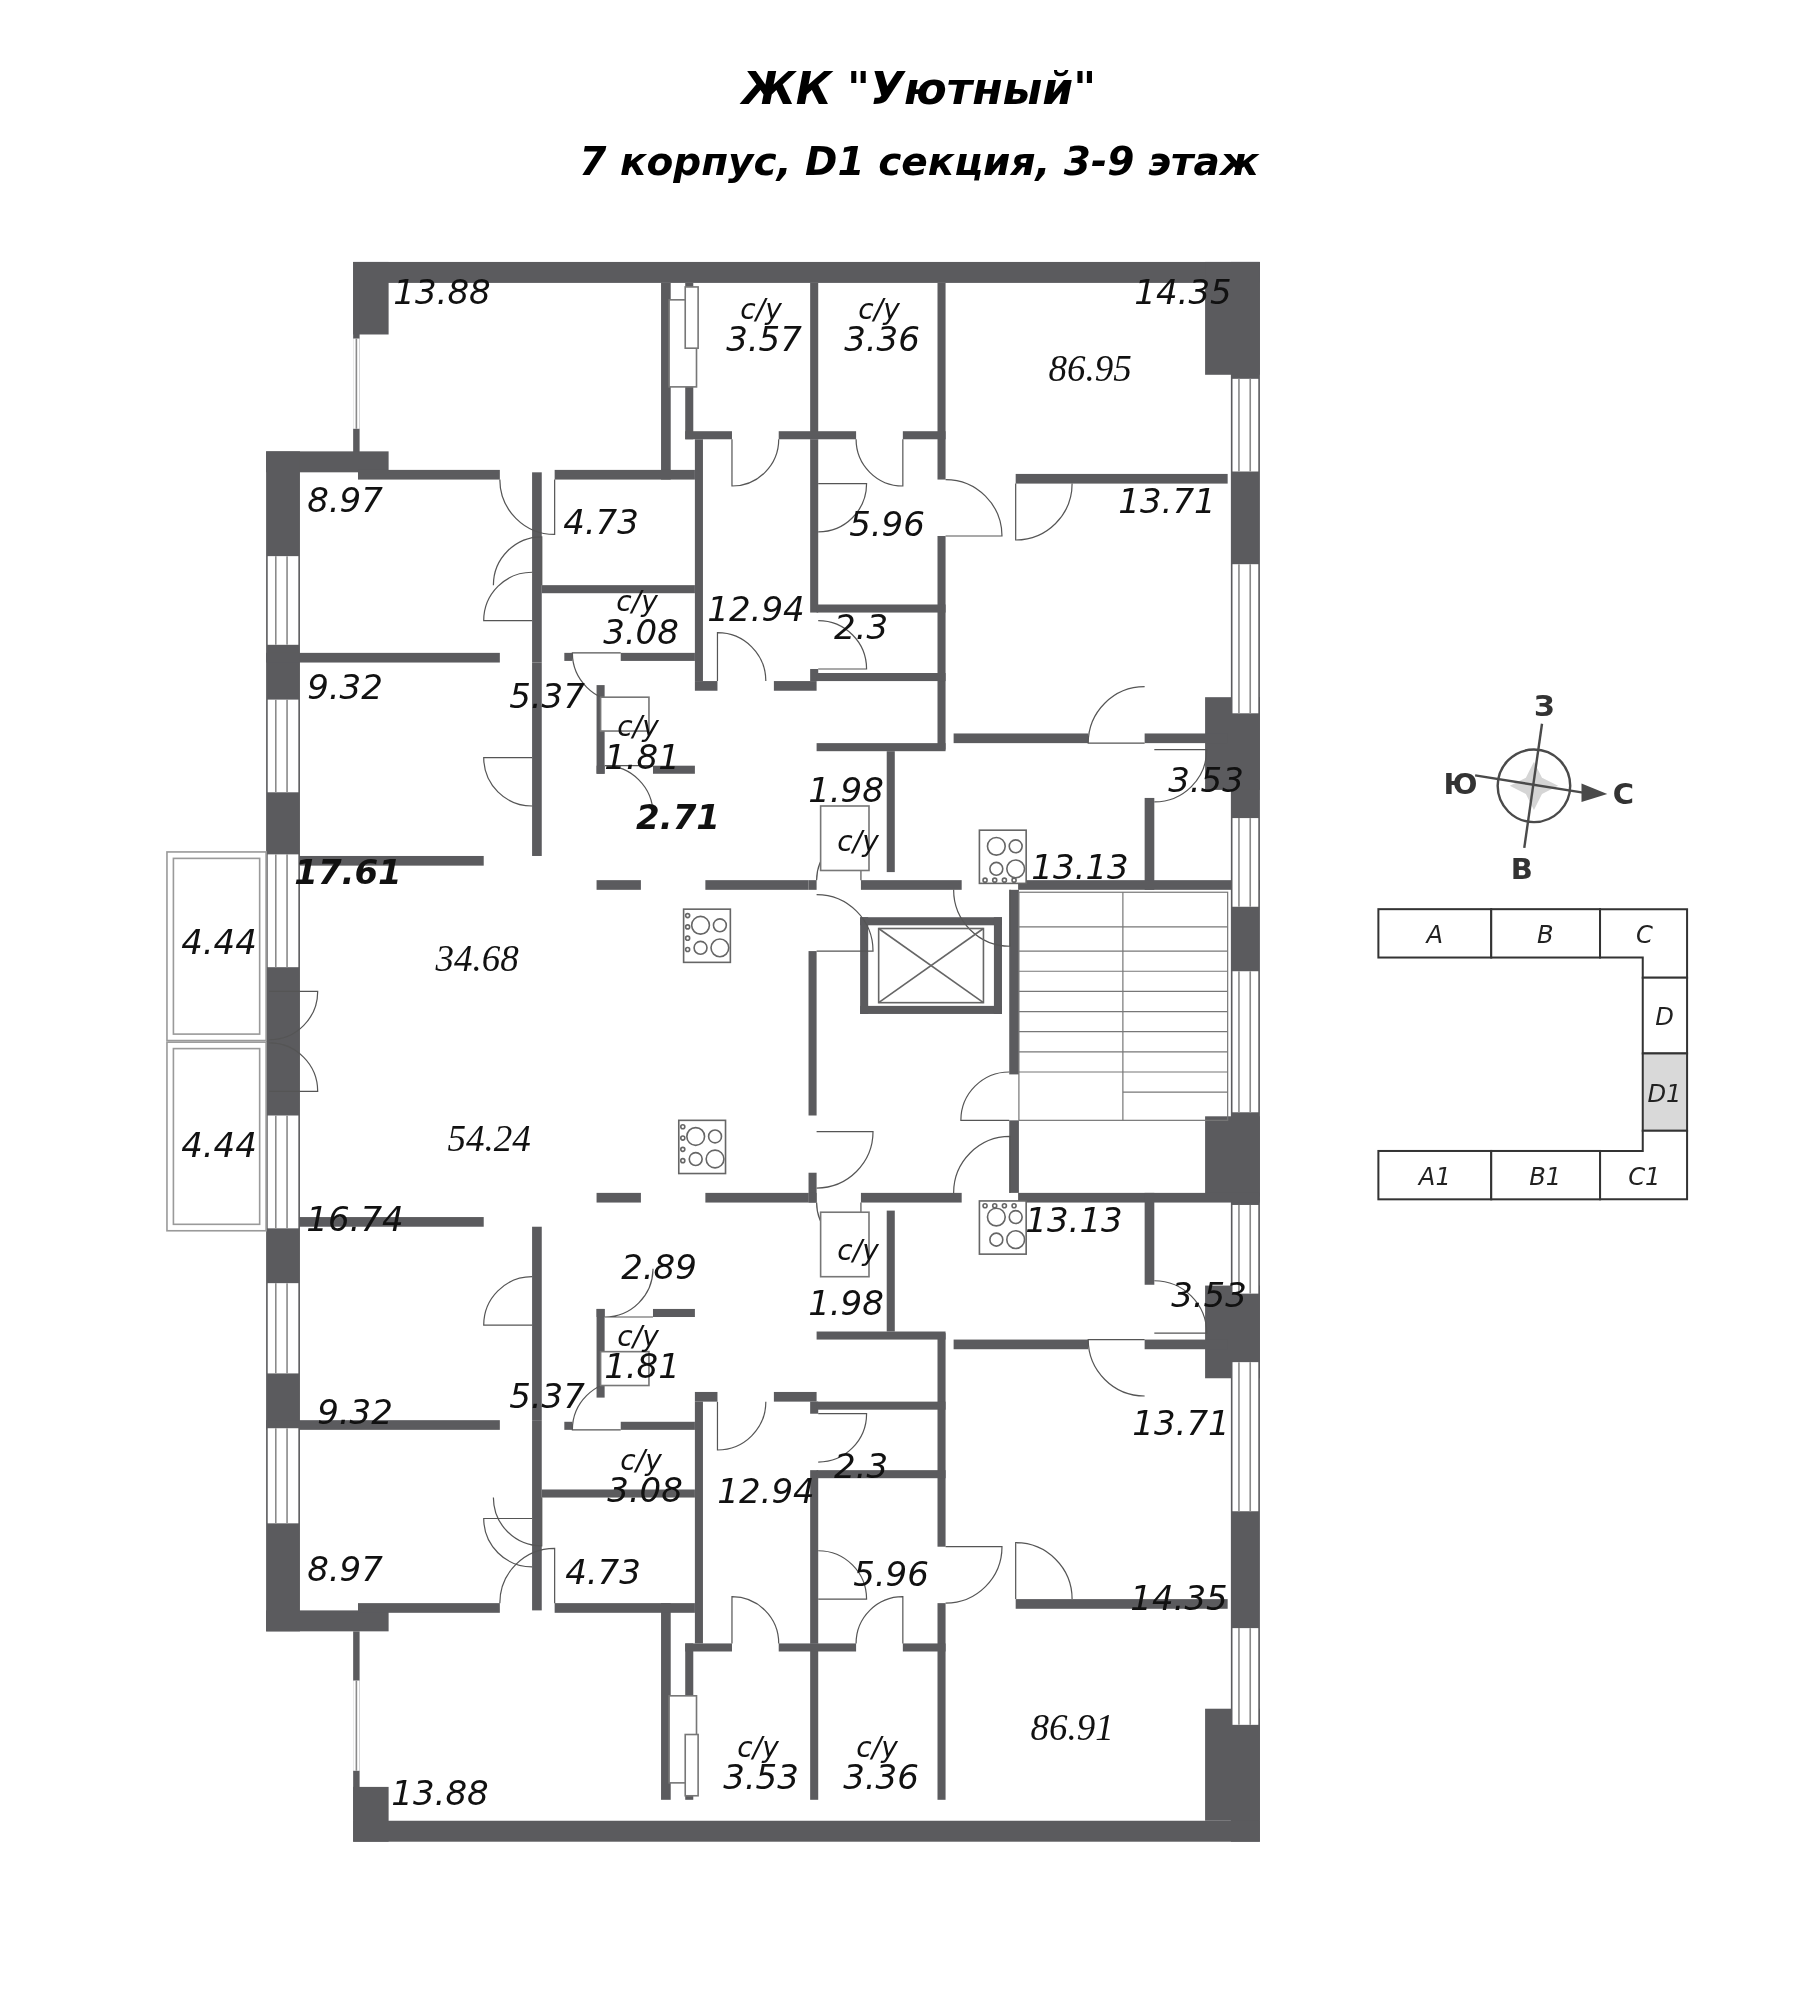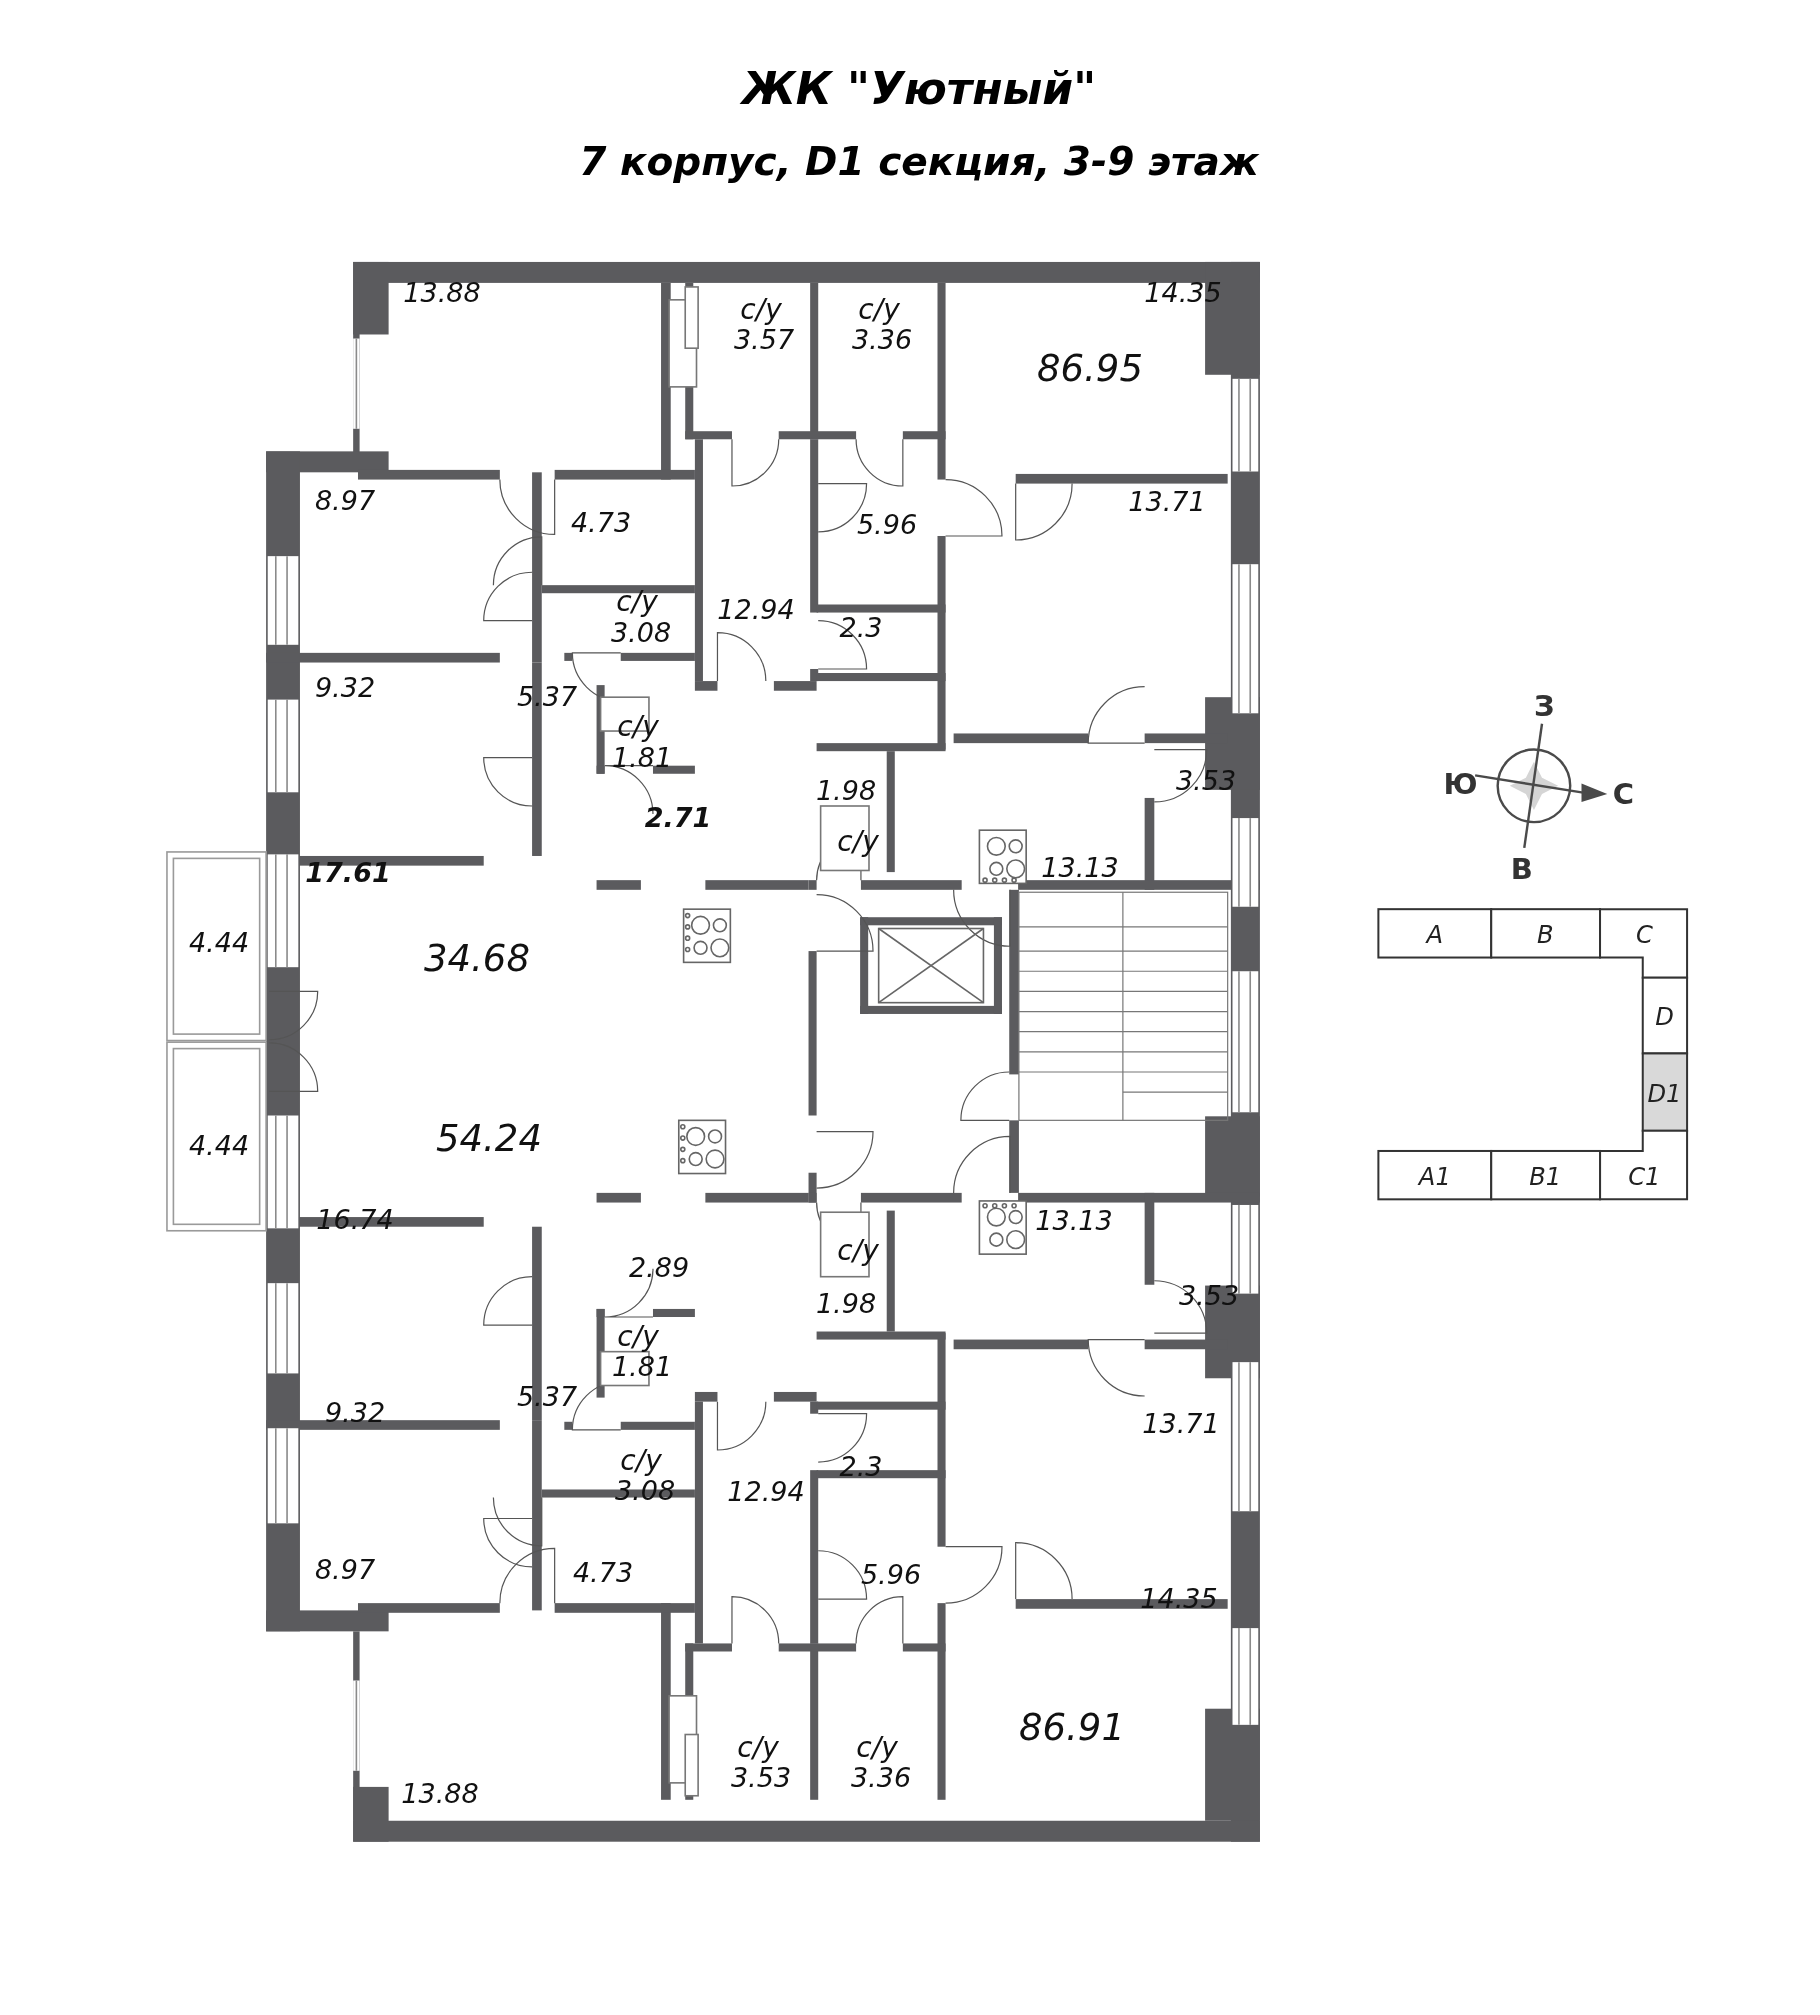--- a/index.html
+++ b/index.html
@@ -6,22 +6,22 @@
   .canvas{position:relative;width:1821px;height:2015px;background:#fff;overflow:hidden;
           font-family:"DejaVu Sans","Liberation Sans",sans-serif;}
   .title-line{position:absolute;left:919px;transform:translateX(-50%);font-style:italic;
               font-weight:bold;color:#000;white-space:nowrap;}
   #t1{top:63px;font-size:44px;}
   #t2{top:139px;font-size:39px;}
   svg.plan{position:absolute;left:0;top:0;}
   .lbl{position:absolute;transform:translate(-50%,-50%);font-style:italic;color:#111;
        white-space:nowrap;line-height:1;}
   .s27{font-size:28px;}
-  .s33{font-size:27px;}
-  .s46{font-size:37px;}
+  .s33{font-size:34px;}
+  .s46{font-size:37px;font-family:Liberation Serif, serif;}
 </style>
 </head>
 <body>
 
 <div class="canvas">
 
   <div class="title-line" id="t1">ЖК "Уютный"</div>
   <div class="title-line" id="t2">7 корпус, D1 секция, 3-9 этаж</div>
 
   <svg class="plan" width="1821" height="2015" viewBox="0 0 2259 2500">

